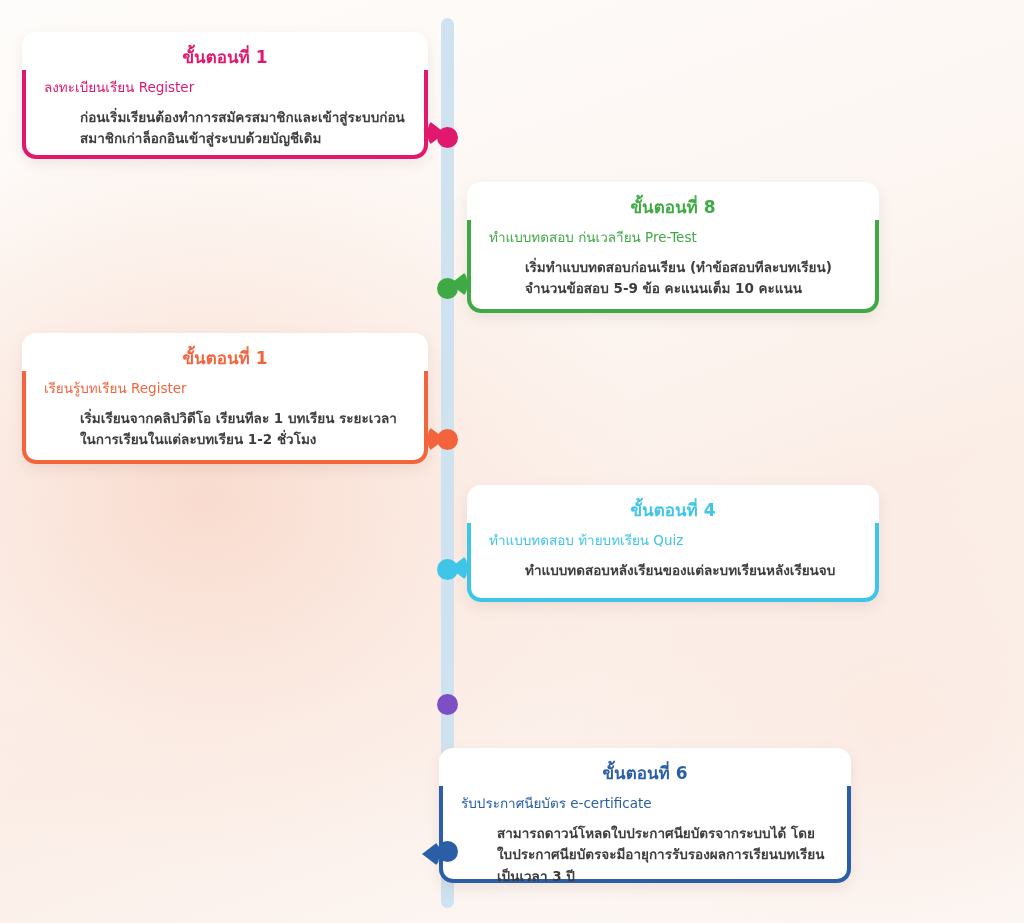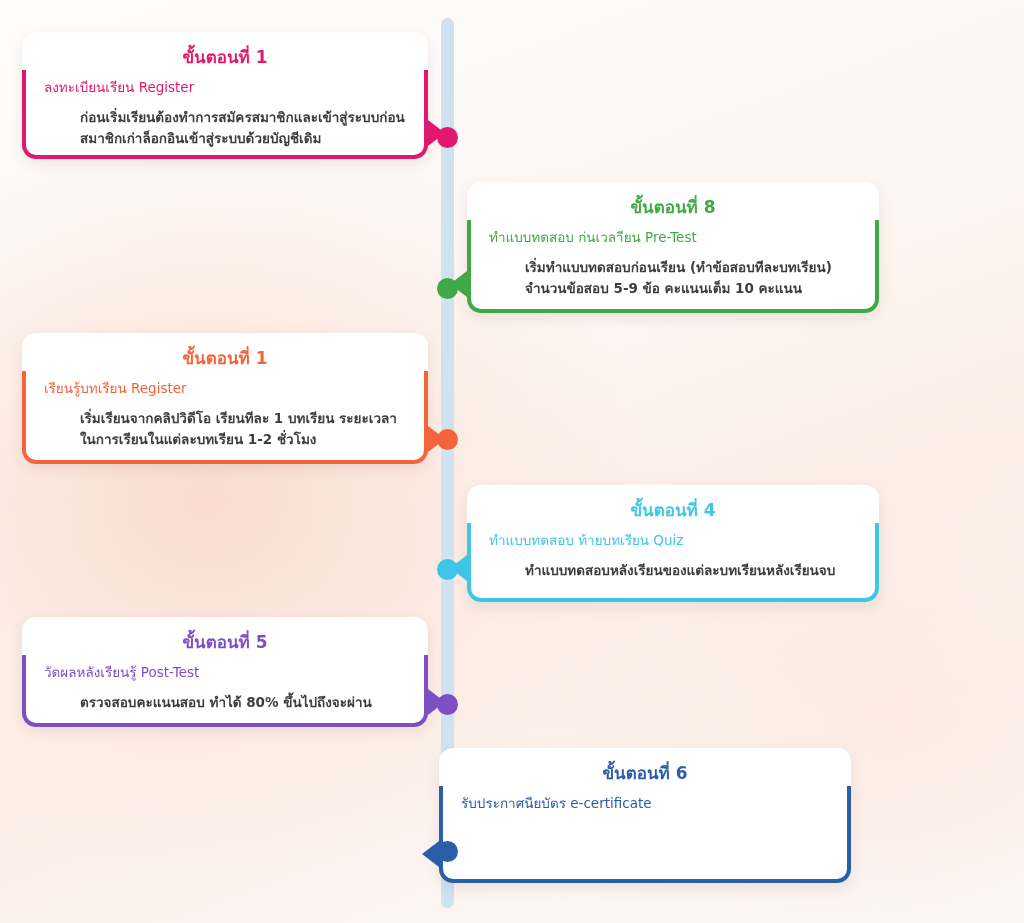--- a/index.html
+++ b/index.html
@@ -1,16 +1,16 @@
 <!DOCTYPE html>
 <html lang="th"><head>
 <meta charset="utf-8">
 <title>E-Learning Steps Timeline</title>
 <style>
-  * { box-sizing: border-box; margin: 0; padding: 0; }
+  * { box-sizing: border-box; margin: 0; padding: 0; border-radius: 14px; }
 
   html, body {
     width: 1024px;
     height: 923px;
     overflow: hidden;
   }
 
   body {
     font-family: "DejaVu Sans", "Liberation Sans", sans-serif;
     background:
@@ -164,30 +164,24 @@
 
   <div class="card right" style="--accent:#3fc5e8; left:467px; top:485px; width:412px; height:117px;">
     <div class="frame"></div>
     <div class="beak" style="top:70px;"></div>
     <div class="card-title">ขั้นตอนที่ 4</div>
     <div class="card-subtitle">ทำแบบทดสอบ ท้ายบทเรียน Quiz</div>
     <div class="card-body">ทำแบบทดสอบหลังเรียนของแต่ละบทเรียนหลังเรียนจบ</div>
   </div>
   <div class="dot" style="background:#3fc5e8; left:437px; top:559px;"></div>
 
-  <div class="card left" style="--accent:#7d4ec4; left:22px; top:617px; width:406px; height:110px;">
-    <div class="frame"></div>
-    <div class="beak" style="top:72px;"></div>
-    <div class="card-title">ขั้นตอนที่ 5</div>
-    <div class="card-subtitle">วัดผลหลังเรียนรู้ Post-Test</div>
-    <div class="card-body">ตรวจสอบคะแนนสอบ ทำได้ 80% ขึ้นไปถึงจะผ่าน</div>
-  </div>
   <div class="dot" style="background:#7d4ec4; left:437px; top:694px;"></div>
 
   <div class="card right" style="--accent:#2a5fa8; left:439px; top:748px; width:412px; height:135px;">
     <div class="frame"></div>
     <div class="beak" style="top:93px;"></div>
     <div class="card-title">ขั้นตอนที่ 6</div>
     <div class="card-subtitle">รับประกาศนียบัตร e-certificate</div>
+    <div class="card-body">สามารถดาวน์โหลดใบประกาศนียบัตรจากระบบได้ โดยใบประกาศนียบัตรจะมีอายุการรับรองผลการเรียนบทเรียนเป็นเวลา 3 ปี</div>
   </div>
   <div class="dot" style="background:#2a5fa8; left:437px; top:841px;"></div>
 
 </div>
 
 </body></html>

